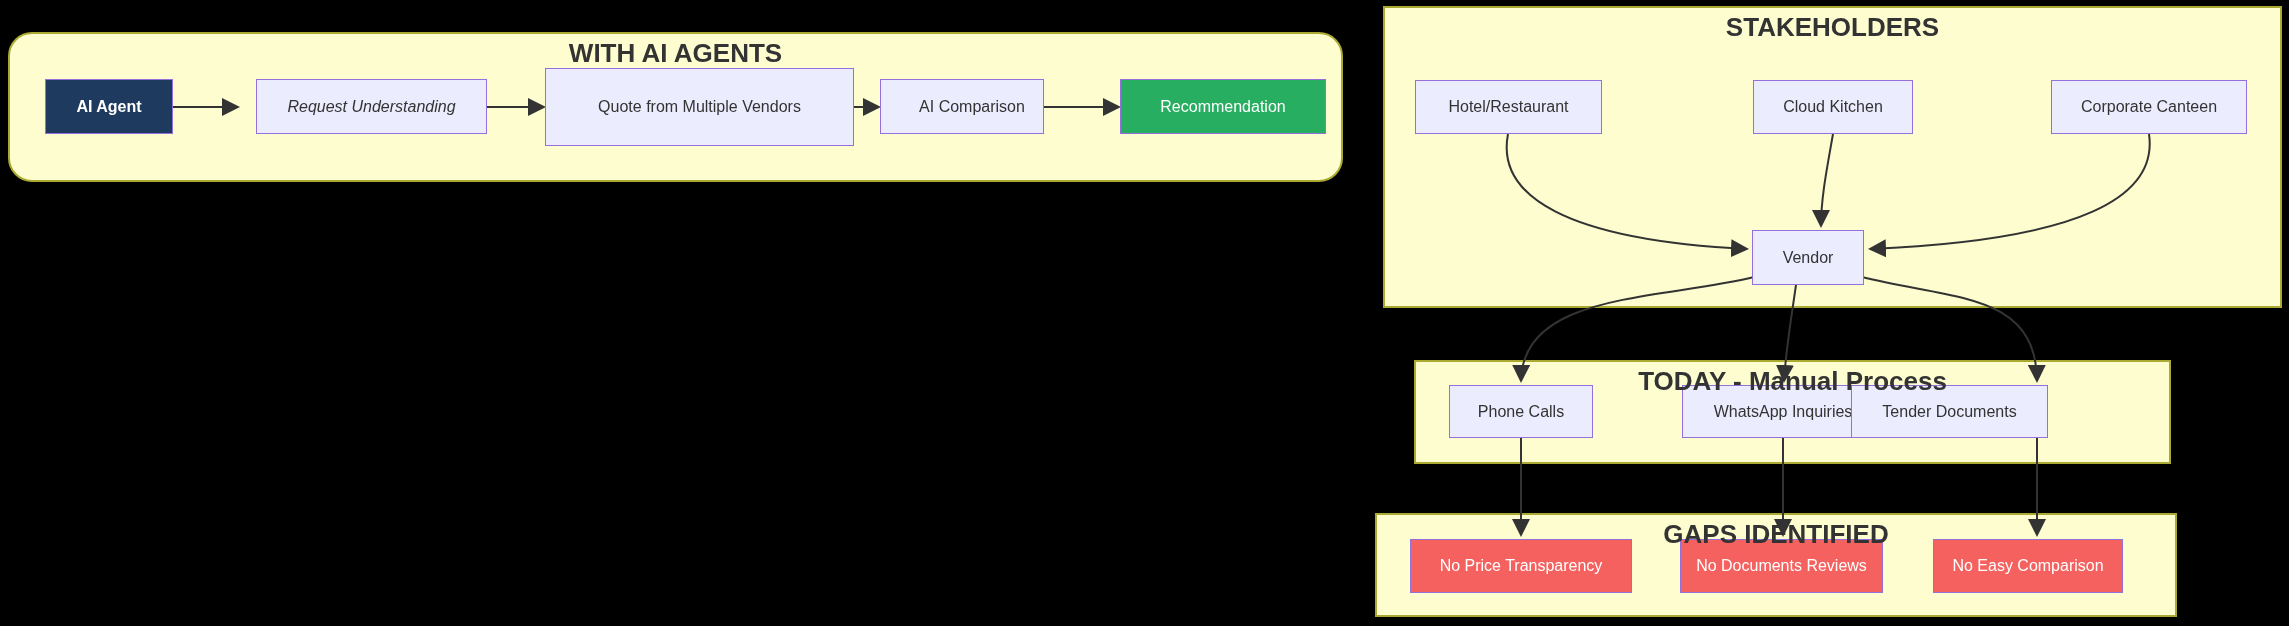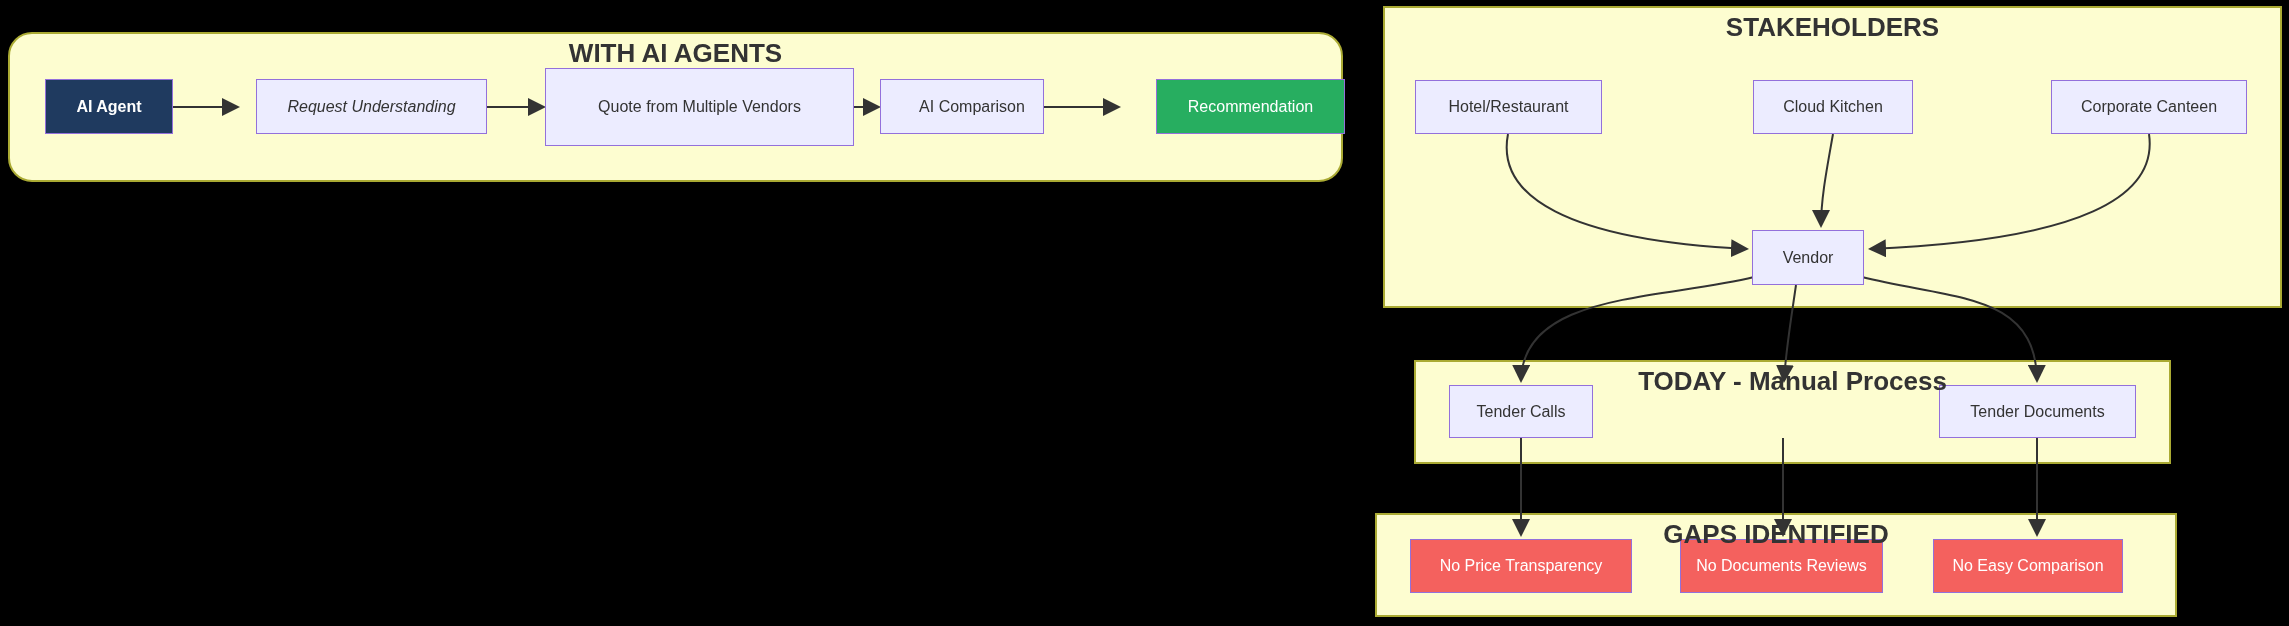--- a/index.html
+++ b/index.html
@@ -85,27 +85,28 @@
     <path class="edge" marker-end="url(#arrowhead)" d="M1862 277 C1954 300, 2036 292, 2037 381"></path>
     <path class="edge" marker-end="url(#arrowhead)" d="M1521 438 L1521 535"></path>
     <path class="edge" marker-end="url(#arrowhead)" d="M1783 438 L1783 535"></path>
     <path class="edge" marker-end="url(#arrowhead)" d="M2037 438 L2037 535"></path>
   </svg>
 
   <div class="node dark" style="left:45px;top:79px;width:128px;height:55px;">AI Agent</div>
   <div class="node" style="left:256px;top:79px;width:231px;height:55px;font-style:italic;">Request Understanding</div>
   <div class="node wrap" style="left:545px;top:68px;width:309px;height:78px;">Quote from Multiple Vendors</div>
   <div class="node" style="left:880px;top:79px;width:164px;height:55px;padding-left:20px;">AI Comparison</div>
-  <div class="node green" style="left:1156px;top:79px;width:189px;height:55px;">Recommendation</div>
+  <div class="node green" style="left:1120px;top:79px;width:206px;height:55px;">Recommendation</div>
 
   <div class="node" style="left:1415px;top:80px;width:187px;height:54px;">Hotel/Restaurant</div>
   <div class="node" style="left:1753px;top:80px;width:160px;height:54px;">Cloud Kitchen</div>
   <div class="node" style="left:2051px;top:80px;width:196px;height:54px;">Corporate Canteen</div>
   <div class="node" style="left:1752px;top:230px;width:112px;height:55px;">Vendor</div>
 
-  <div class="node" style="left:1449px;top:385px;width:144px;height:53px;">Tender Calls</div>
-  <div class="node" style="left:1939px;top:385px;width:197px;height:53px;">Tender Documents</div>
+  <div class="node" style="left:1449px;top:385px;width:144px;height:53px;">Phone Calls</div>
+  <div class="node" style="left:1682px;top:385px;width:202px;height:53px;">WhatsApp Inquiries</div>
+  <div class="node" style="left:1851px;top:385px;width:197px;height:53px;">Tender Documents</div>
 
   <div class="node red" style="left:1410px;top:539px;width:222px;height:54px;">No Price Transparency</div>
   <div class="node red" style="left:1680px;top:539px;width:203px;height:54px;">No Documents Reviews</div>
   <div class="node red" style="left:1933px;top:539px;width:190px;height:54px;">No Easy Comparison</div>
 
 </div>
 
 </body></html>

